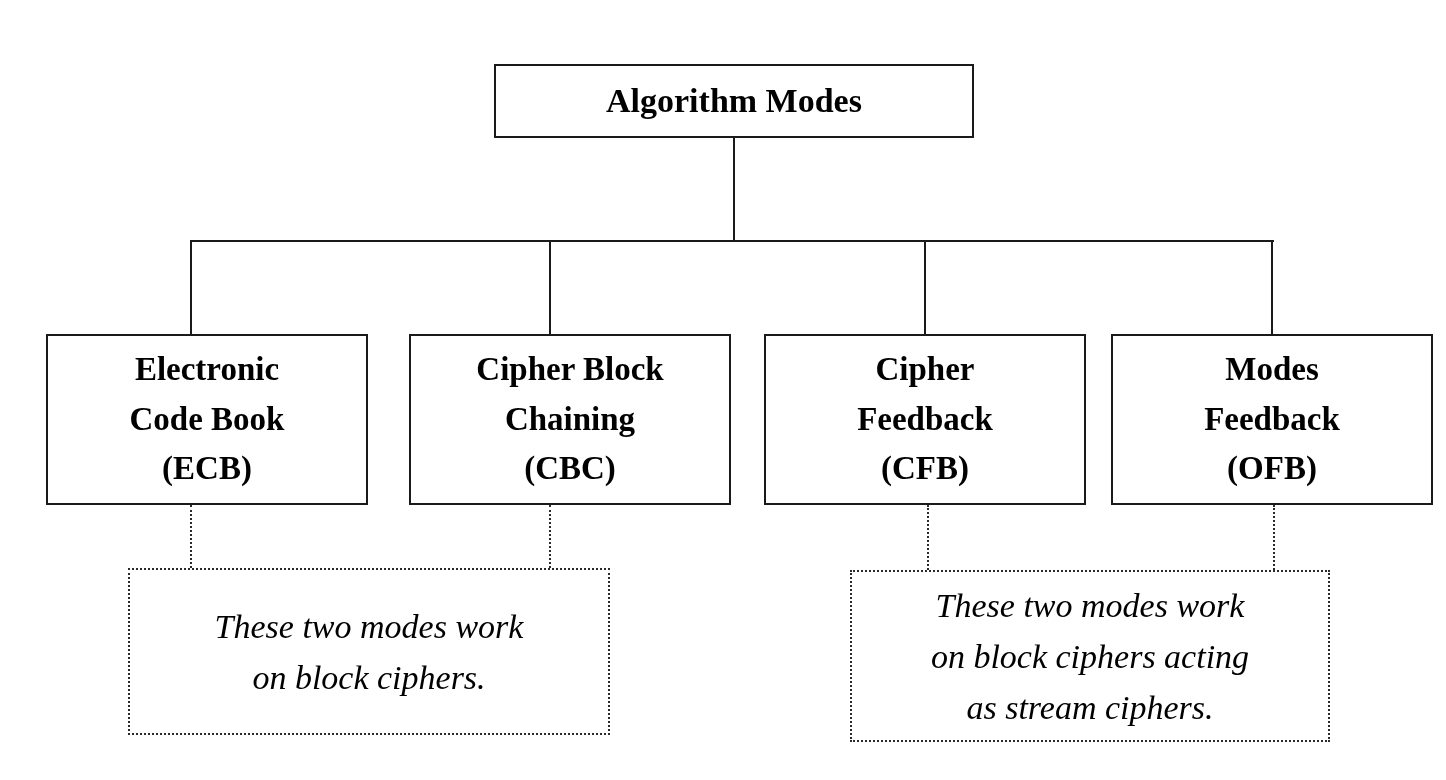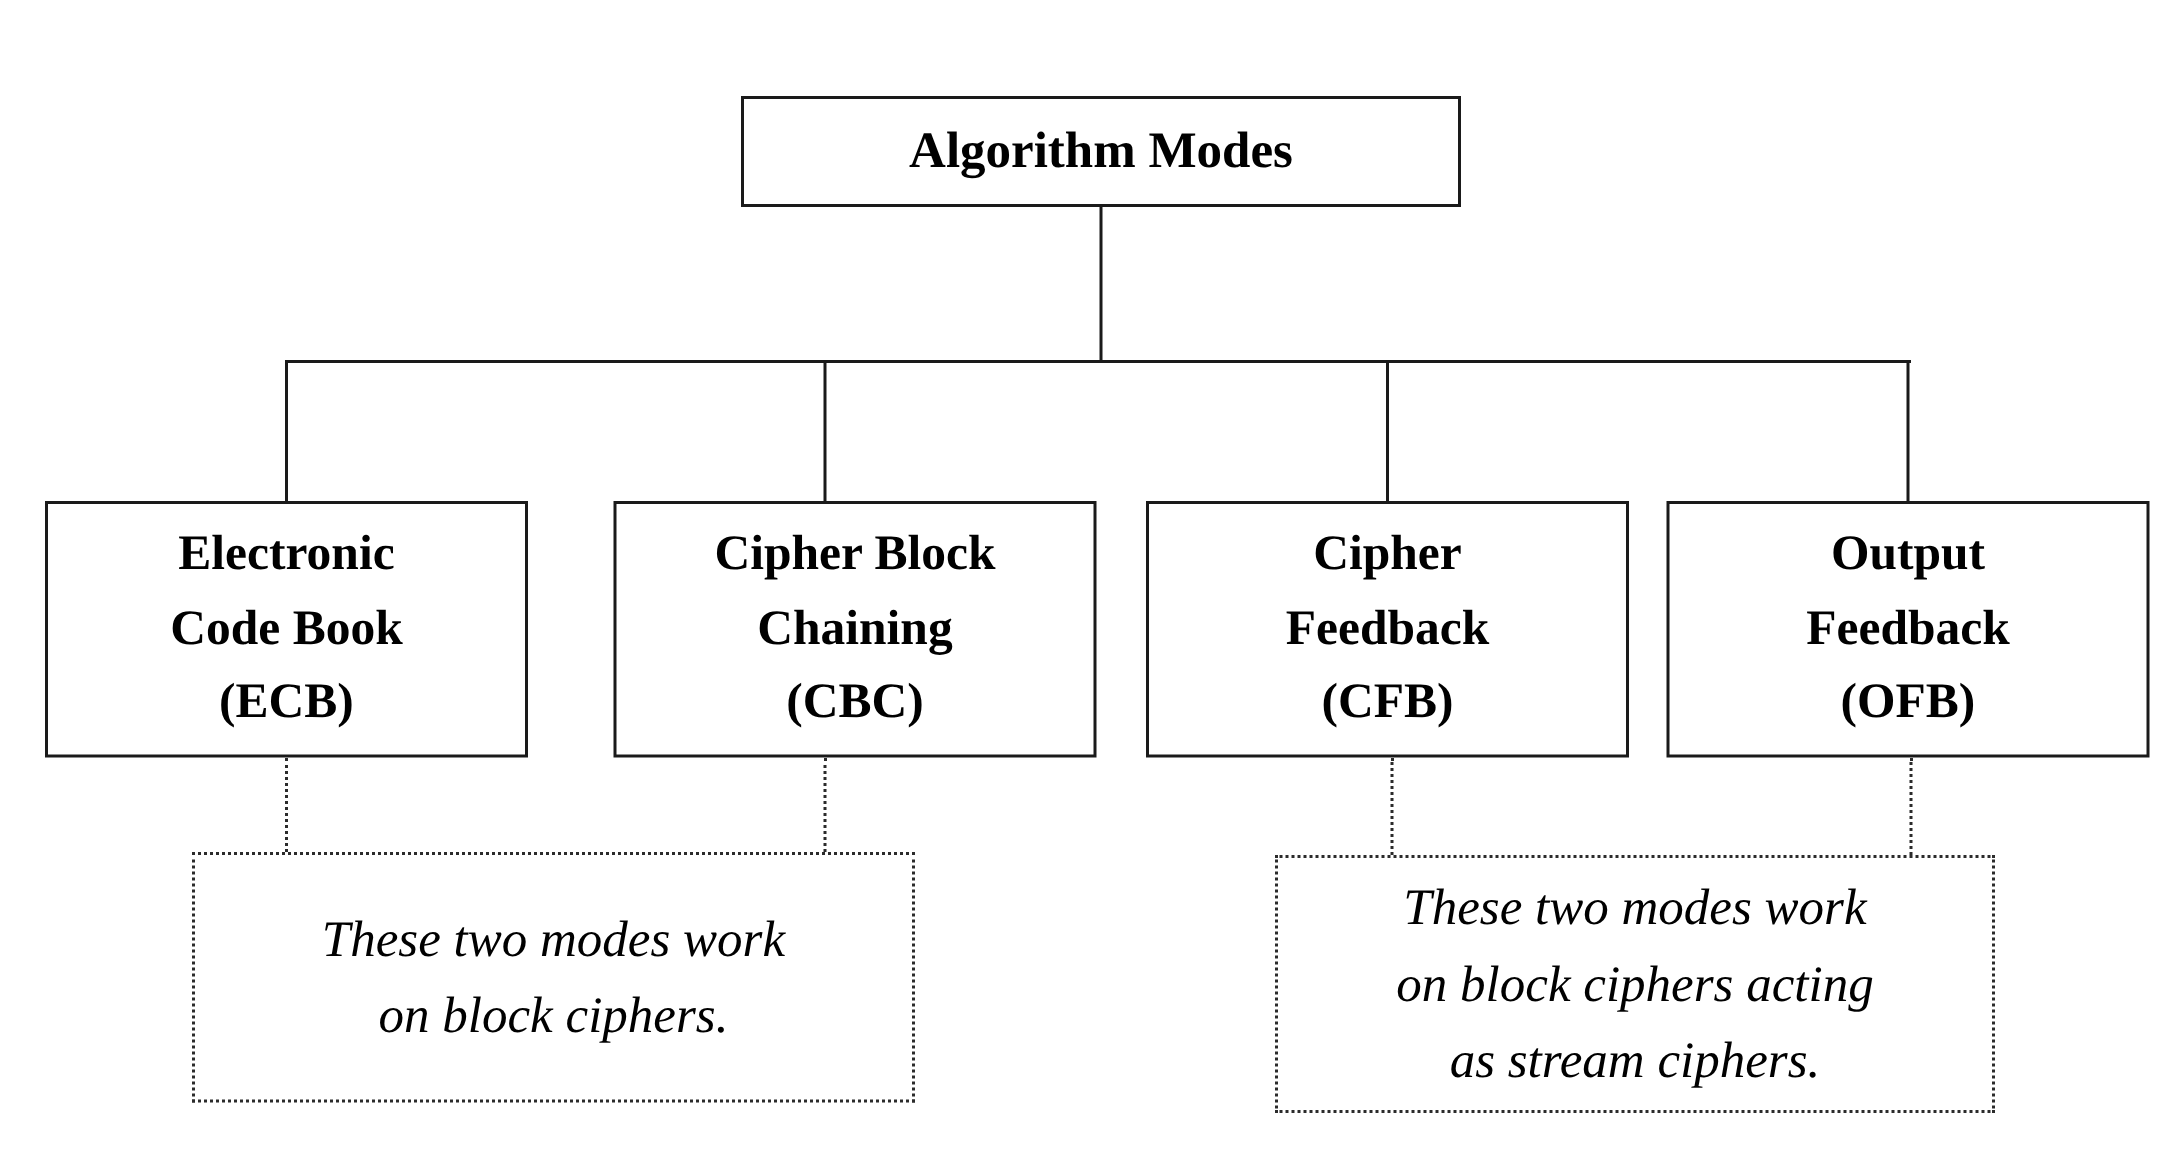--- a/index.html
+++ b/index.html
@@ -41,21 +41,21 @@
   .root-node .node-label {
     font-size: 34px;
     line-height: 1.1;
   }
   .child-node {
     top: 334px;
     width: 322px;
     height: 171px;
   }
   .child-node .node-label { font-size: 33px; }
-  .node-ecb { left: 30px;  }
+  .node-ecb { left: 46px;  }
   .node-cbc { left: 409px; }
   .node-cfb { left: 764px; }
   .node-ofb { left: 1111px;}
 
   .note-box {
     position: absolute;
     background: #ffffff;
     border: 2px dotted #2b2b2b;
     display: flex;
     align-items: center;
@@ -129,21 +129,21 @@
     <span class="node-label">Cipher Block
 Chaining
 (CBC)</span>
   </div>
   <div class="node child-node node-cfb">
     <span class="node-label">Cipher
 Feedback
 (CFB)</span>
   </div>
   <div class="node child-node node-ofb">
-    <span class="node-label">Output
+    <span class="node-label">Modes
 Feedback
 (OFB)</span>
   </div>
 
   <div class="note-box note-left">
     <span class="note-text">These two modes work
 on block ciphers.</span>
   </div>
   <div class="note-box note-right">
     <span class="note-text">These two modes work

